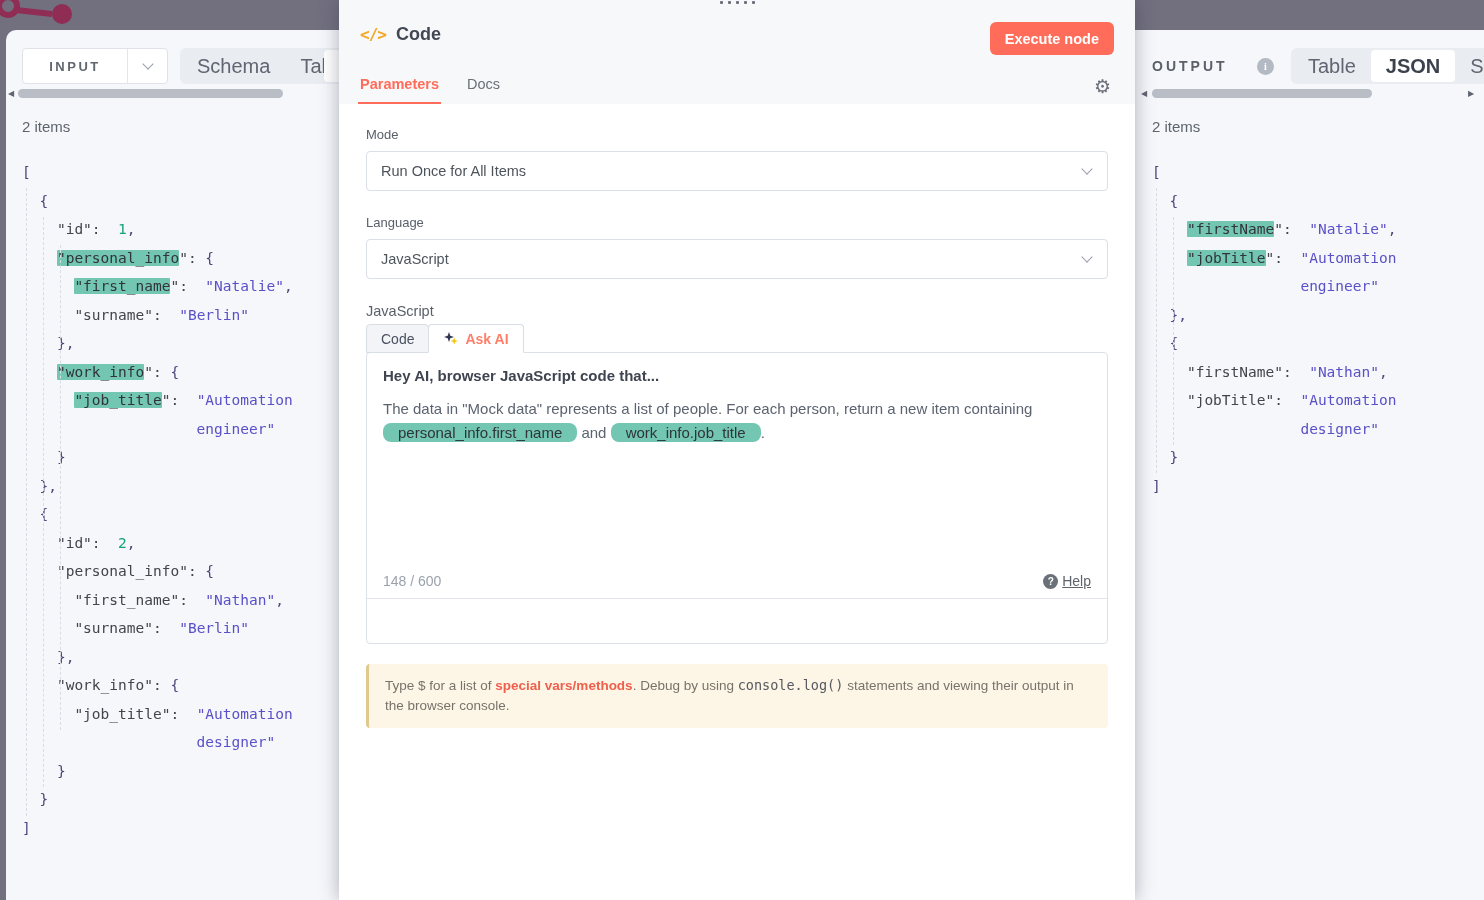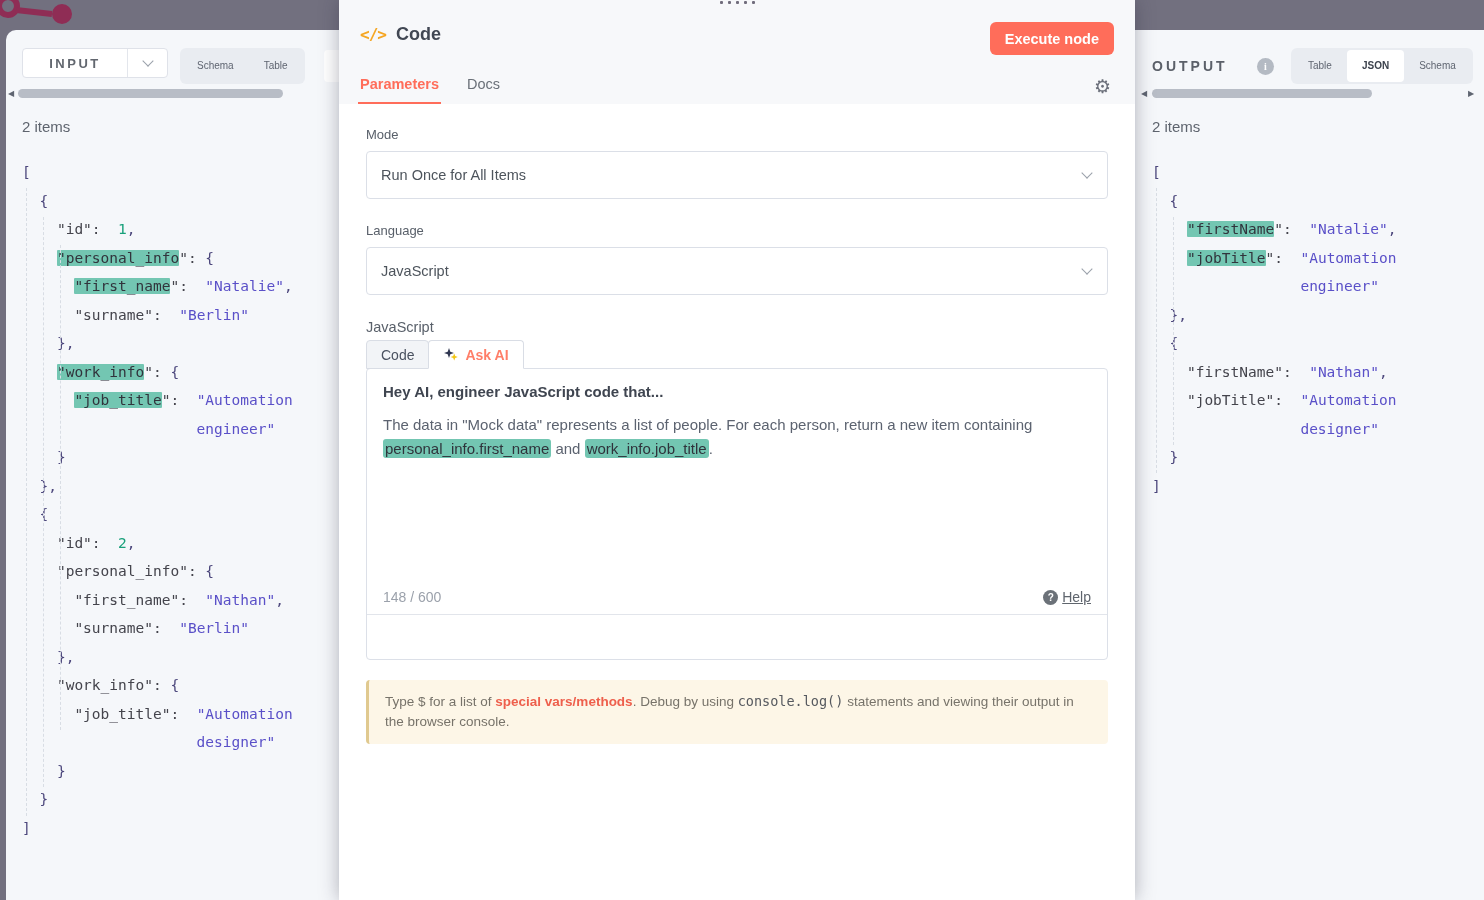--- a/index.html
+++ b/index.html
@@ -11,27 +11,27 @@
   *{margin:0;padding:0;box-sizing:border-box;}
   html,body{width:1484px;height:900px;overflow:hidden;font-family:"Liberation Sans",sans-serif;}
   .stage{position:relative;width:1484px;height:900px;background:var(--overlay);}
 
   
   .panel{position:absolute;top:30px;height:870px;background:var(--panel-bg);overflow:hidden;}
   .panel.input{left:6px;width:333px;border-top-left-radius:10px;}
   .panel.output{left:1135px;width:410px;border-top-right-radius:10px;}
 
   .panel-title{position:absolute;font-size:14px;font-weight:700;letter-spacing:3px;color:#5b6069;}
-  .input-select{position:absolute;left:16px;top:18px;width:146px;height:30px;background:#fff;border:1px solid #dfe2e9;border-radius:4px;display:flex;align-items:center;cursor:pointer;}
+  .input-select{position:absolute;left:16px;top:18px;width:146px;height:36px;background:#fff;border:1px solid #dfe2e9;border-radius:4px;display:flex;align-items:center;cursor:pointer;}
   .input-select .lbl{flex:1;text-align:center;font-size:13px;font-weight:700;letter-spacing:2.5px;color:#62676f;}
   .input-select .chev-cell{width:40px;height:100%;border-left:1px solid #e3e6ec;display:flex;align-items:center;justify-content:center;}
   .chev{width:8px;height:8px;border-right:1.6px solid #9aa0aa;border-bottom:1.6px solid #9aa0aa;transform:rotate(45deg);margin-top:-4px;}
 
   .tab-group{position:absolute;top:18px;height:36px;background:#e9ecf1;border-radius:6px;display:flex;align-items:center;padding:0 2px;}
-  .tab-group .tg-tab{height:32px;line-height:32px;padding:0 15px;font-size:10px;color:#5f6571;white-space:nowrap;cursor:pointer;border-radius:4px;}
+  .tab-group .tg-tab{height:32px;line-height:32px;padding:0 15px;font-size:20px;color:#5f6571;white-space:nowrap;cursor:pointer;border-radius:4px;}
   .tab-group .tg-tab.active{background:#fff;color:#3c424d;font-weight:700;}
   .tab-sliver{position:absolute;top:20px;left:318px;width:20px;height:32px;background:#fff;border-radius:4px;}
 
   .hscroll{position:absolute;top:58px;left:0;right:0;height:12px;}
   .hscroll .sb-arrow{position:absolute;top:1px;font-size:8px;color:#5f6571;cursor:pointer;}
   .hscroll .sb-thumb{position:absolute;top:1px;height:9px;background:#b8bdc6;border-radius:5px;cursor:pointer;}
 
   .items-count{position:absolute;left:16px;top:88px;font-size:15px;color:#5e646e;}
 
   .json-view{position:absolute;top:128px;left:16px;right:0;font-family:"DejaVu Sans Mono",monospace;font-size:14.5px;line-height:28.5px;color:var(--json-key);}
@@ -54,34 +54,34 @@
   .code-icon{font-family:"DejaVu Sans Mono",monospace;font-size:16px;font-weight:700;color:#f5a623;letter-spacing:-1px;}
   .mh-title{font-size:18px;font-weight:700;color:#414753;}
   .exec-btn{position:absolute;right:21px;top:22px;height:33px;padding:0 15px;background:var(--accent);color:#fff;font-size:14.5px;font-weight:700;border:none;border-radius:6px;cursor:pointer;font-family:inherit;}
   .mh-tabs{position:absolute;left:19px;bottom:0;display:flex;gap:24px;}
   .mh-tab{font-size:14.5px;padding:8px 2px 10px;cursor:pointer;color:#6a7078;}
   .mh-tab.active{color:var(--accent);font-weight:600;border-bottom:2px solid var(--accent);}
   .gear{position:absolute;right:24px;bottom:8px;font-size:19px;color:#6b6f7a;cursor:pointer;line-height:1;}
 
   .modal-body{padding:23px 27px 0 27px;}
   .field-label{font-size:13px;color:#59606a;margin-bottom:9px;}
-  .select{position:relative;height:48px;background:#fff;border:1px solid #dbdfe7;border-radius:4px;display:flex;align-items:center;padding:0 14px;font-size:14.5px;color:#4d545c;cursor:pointer;margin-bottom:24px;}
+  .select{position:relative;height:40px;background:#fff;border:1px solid #dbdfe7;border-radius:4px;display:flex;align-items:center;padding:0 14px;font-size:14.5px;color:#4d545c;cursor:pointer;margin-bottom:24px;}
   .select .chev{position:absolute;right:16px;}
 
   .section-label{font-size:14.5px;color:#59606a;margin-bottom:5px;}
   .code-tabs{display:flex;position:relative;z-index:2;margin-bottom:-1px;}
   .code-tab{height:29px;display:flex;align-items:center;gap:6px;padding:0 14px;font-size:14px;border:1px solid #d9dde5;border-radius:4px 4px 0 0;cursor:pointer;}
   .code-tab.plain{background:#f2f4f7;color:#4a5260;}
   .code-tab.active{background:#fff;border-bottom-color:#fff;color:#ff7e68;font-weight:600;margin-left:-1px;}
 
   .ask-panel{position:relative;border:1px solid #dce0e8;border-radius:4px;background:#fff;height:292px;}
   .ask-content{position:relative;height:246px;border-bottom:1px solid #e2e5eb;padding:14px 16px;}
   .prompt-heading{font-size:15px;font-weight:700;color:#3f4550;margin-bottom:13px;}
   .prompt-text{font-size:15px;color:#5c6370;line-height:1.6;max-width:700px;}
-  .part-hl{background:var(--hl);color:#2f333b;border-radius:3px;padding:1px 2px;text-align:center;}
+  .part-hl{background:var(--hl);color:#2f333b;border-radius:8px;padding:1px 15px;text-align:center;}
   .part-link{color:#ee5f4c;font-weight:700;cursor:pointer;}
   .part-code{font-family:"DejaVu Sans Mono",monospace;font-size:13.5px;color:#55585e;}
   .counter-row{position:absolute;left:16px;right:16px;bottom:9px;display:flex;justify-content:space-between;align-items:center;}
   .char-counter{font-size:14px;color:#9ba1ab;text-align:center;}
   .help-link{display:flex;align-items:center;gap:4px;cursor:pointer;}
   .help-link .q{width:15px;height:15px;border-radius:50%;background:#6b7178;color:#fff;font-size:10px;font-weight:700;display:flex;align-items:center;justify-content:center;}
   .help-link .t{font-size:14px;color:#5f656d;text-decoration:underline;}
   .ask-footer{position:relative;height:45px;}
   .gen-btn{position:absolute;right:16px;top:6px;height:33px;padding:0 18px;background:var(--accent);color:#fff;font-size:14.5px;font-weight:700;border:none;border-radius:6px;cursor:pointer;font-family:inherit;}
 
@@ -233,21 +233,21 @@
           <svg width="16" height="16" viewBox="0 0 16 16">
             <path d="M6 1 L7.3 4.7 L11 6 L7.3 7.3 L6 11 L4.7 7.3 L1 6 L4.7 4.7 Z" fill="#2f3650"></path>
             <path d="M11.2 6.5 L12.2 9 L14.8 10 L12.2 11 L11.2 13.5 L10.2 11 L7.6 10 L10.2 9 Z" fill="#f3c614"></path>
           </svg>
           <span>Ask AI</span>
         </span>
       </div>
 
       <div class="ask-panel">
         <div class="ask-content">
-          <div class="prompt-heading">Hey AI, engineer JavaScript code that...</div>
+          <div class="prompt-heading">Hey AI, browser JavaScript code that...</div>
           <div class="prompt-text"><span>The data in "Mock data" represents a list of people. For each person, return a new item containing </span><span class="part-hl">personal_info.first_name</span><span> and </span><span class="part-hl">work_info.job_title</span><span>.</span></div>
           <div class="counter-row">
             <span class="char-counter">148 / 600</span>
             <span class="help-link">
               <span class="q">?</span>
               <span class="t">Help</span>
             </span>
           </div>
         </div>
       </div>

